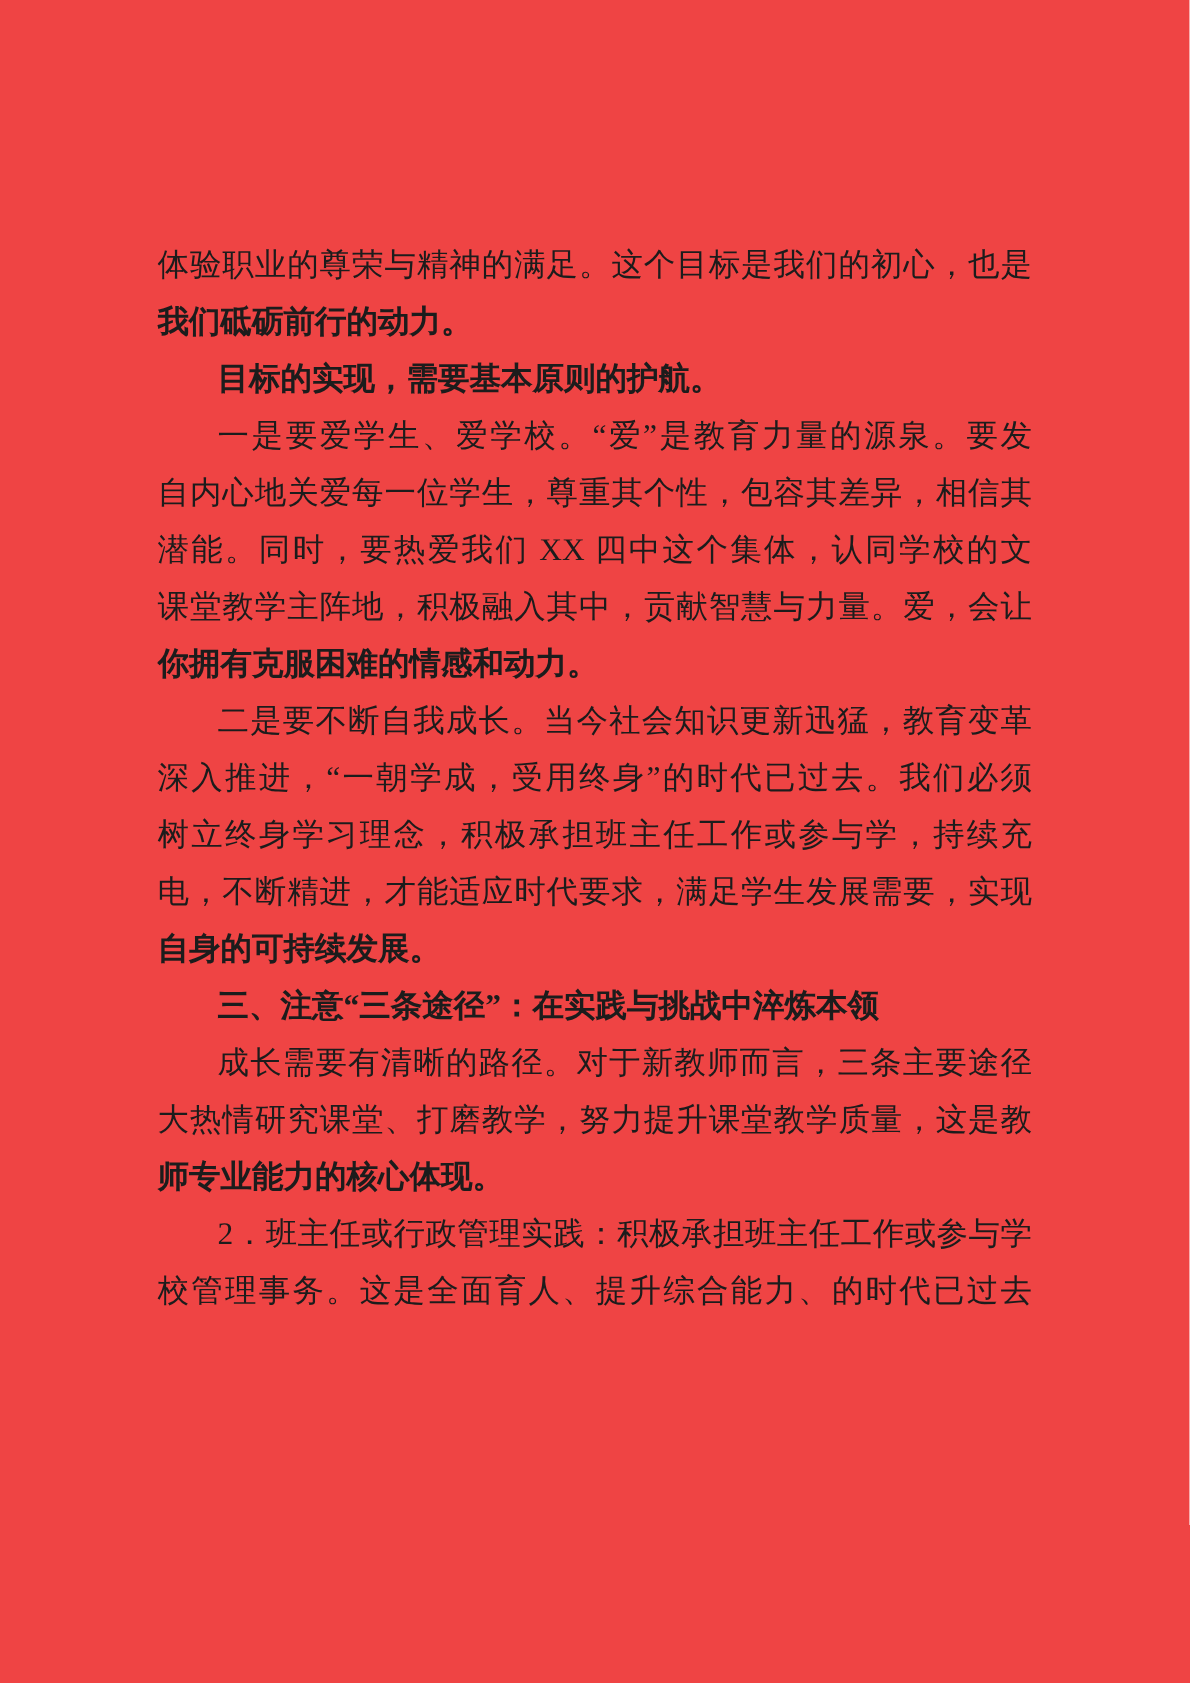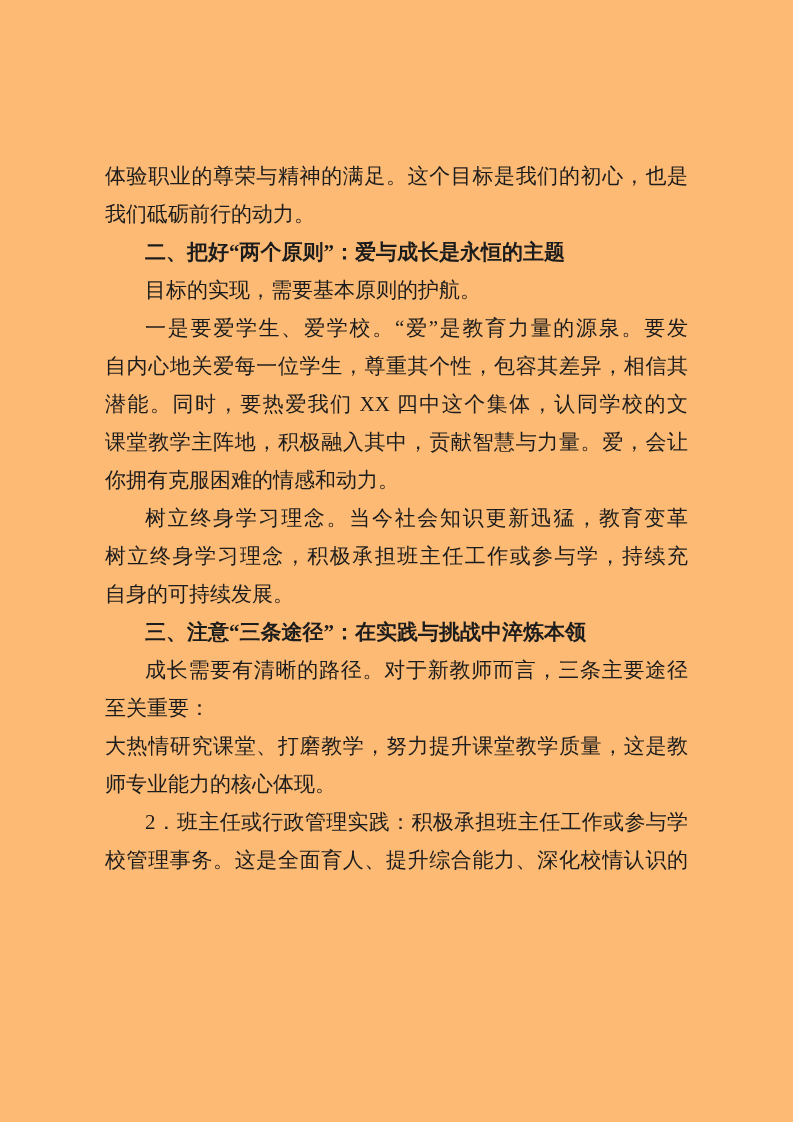--- a/index.html
+++ b/index.html
@@ -4,21 +4,21 @@
 <style>
   html, body {
     margin: 0;
     padding: 0;
     background: #ffffff;
   }
   .page {
     position: relative;
     width: 793px;
     height: 1122px;
-    background: #fdba74;
+    background: #ef4444;
     overflow: hidden;
     font-family: "Liberation Serif", "DejaVu Serif", serif;
   }
   .content {
     position: absolute;
     top: 157px;
     left: 105px;
     width: 583px;
     font-size: 21px;
     color: #1c1c1c;
@@ -31,74 +31,73 @@
     display: block;
     height: 38px;
     line-height: 38px;
     overflow: hidden;
     text-align: justify;
     text-align-last: justify;
     text-justify: inter-ideograph;
   }
   .line.last {
     text-align-last: left;
+    font-weight: bold;
   }
   .line.ind {
     padding-left: 40px;
   }
   .heading .line {
     font-weight: 700;
   }
 </style>
 </head>
 <body>
 
 <div class="page">
   <div class="content">
 
     <p class="para">
       <span class="line">体验职业的尊荣与精神的满足。这个目标是我们的初心，也是</span>
       <span class="line last">我们砥砺前行的动力。</span>
     </p>
 
-    <p class="para heading">
-      <span class="line ind last">二、把好“两个原则”：爱与成长是永恒的主题</span>
-    </p>
 
     <p class="para">
       <span class="line ind last">目标的实现，需要基本原则的护航。</span>
     </p>
 
     <p class="para">
       <span class="line ind">一是要爱学生、爱学校。“爱”是教育力量的源泉。要发</span>
       <span class="line">自内心地关爱每一位学生，尊重其个性，包容其差异，相信其</span>
       <span class="line">潜能。同时，要热爱我们 XX 四中这个集体，认同学校的文化，</span>
       <span class="line">课堂教学主阵地，积极融入其中，贡献智慧与力量。爱，会让</span>
       <span class="line last">你拥有克服困难的情感和动力。</span>
     </p>
 
     <p class="para">
-      <span class="line ind">树立终身学习理念。当今社会知识更新迅猛，教育变革</span>
+      <span class="line ind">二是要不断自我成长。当今社会知识更新迅猛，教育变革</span>
+      <span class="line">深入推进，“一朝学成，受用终身”的时代已过去。我们必须</span>
       <span class="line">树立终身学习理念，积极承担班主任工作或参与学，持续充</span>
+      <span class="line">电，不断精进，才能适应时代要求，满足学生发展需要，实现</span>
       <span class="line last">自身的可持续发展。</span>
     </p>
 
     <p class="para heading">
       <span class="line ind last">三、注意“三条途径”：在实践与挑战中淬炼本领</span>
     </p>
 
     <p class="para">
       <span class="line ind">成长需要有清晰的路径。对于新教师而言，三条主要途径</span>
-      <span class="line last">至关重要：</span>
     </p>
 
     <p class="para">
       <span class="line">大热情研究课堂、打磨教学，努力提升课堂教学质量，这是教</span>
       <span class="line last">师专业能力的核心体现。</span>
     </p>
 
     <p class="para">
       <span class="line ind">2．班主任或行政管理实践：积极承担班主任工作或参与学</span>
-      <span class="line">校管理事务。这是全面育人、提升综合能力、深化校情认识的</span>
+      <span class="line">校管理事务。这是全面育人、提升综合能力、的时代已过去</span>
     </p>
 
   </div>
 </div>
 
 </body></html>

